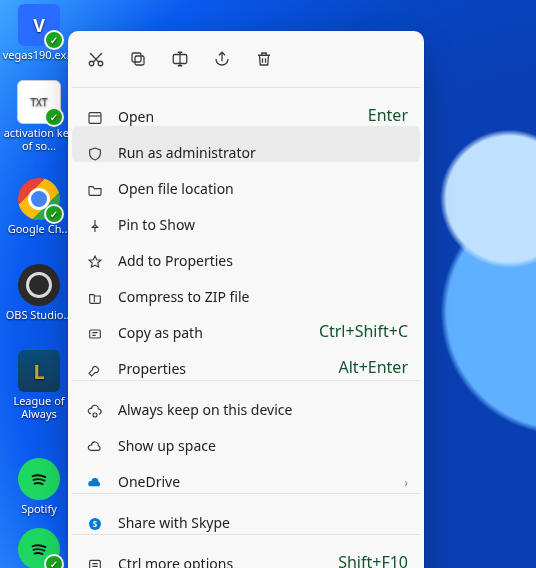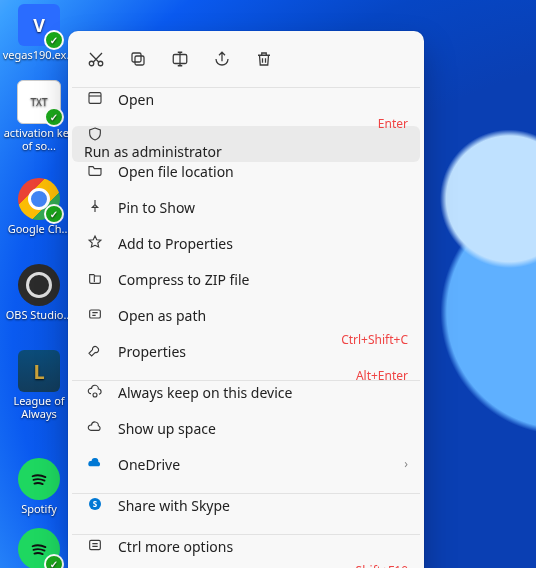--- a/index.html
+++ b/index.html
@@ -19,25 +19,25 @@
   .badge{position:absolute;right:-4px;bottom:-4px;width:16px;height:16px;border-radius:50%;background:#1ba81b;border:2px solid #fff;display:flex;align-items:center;justify-content:center;color:#fff;font-size:10px;font-weight:bold;}
   
   .menu{
     position:absolute;left:68px;top:31px;width:348px;
     background:#f8f8f8;border-radius:10px;box-shadow:0 16px 32px rgba(0,0,0,.25),0 0 0 1px rgba(0,0,0,.05);
     padding:4px;
   }
   .toolbar{display:flex;gap:6px;padding:6px 6px 8px 6px;}
   .tbtn{width:36px;height:36px;border-radius:6px;display:flex;align-items:center;justify-content:center;color:#3a3a3a;}
   .sep{height:1px;background:#e2e2e2;margin:2px 0;}
-  .item{display:flex;align-items:flex-start;height:36px;padding:0 12px;border-radius:6px;color:#222;}
-  .item.hl{background:#eaeaea;flex-direction:column;}
+  .item{display:flex;align-items:flex-end;height:36px;padding:0 12px;border-radius:6px;color:#222;}
+  .item.hl{background:#eaeaea;}
   .item .mi{width:22px;display:flex;align-items:center;justify-content:center;color:#3a3a3a;margin-right:12px;}
   .item .txt{flex:1;}
-  .item .hint{color:#ef4444;font-size:12px;margin-top:25px;}
+  .item .hint{color:#14532d;font-size:16px;margin-top:25px;}
   .chev{color:#888;font-size:12px;}
   svg{display:block;}
 </style>
 </head>
 <body>
 
 <div class="desktop">
 
   <div class="dicon" style="top:4px">
     <div class="glyph" style="background:#2a6cff">
@@ -180,21 +180,21 @@
       <span class="txt">Compress to ZIP file</span>
     </div>
 
     <div class="item">
       <span class="mi">
           <svg width="16" height="16" viewBox="0 0 24 24" fill="none" stroke="currentColor" stroke-width="1.7">
             <rect x="4" y="6" width="16" height="12" rx="2"></rect>
             <path d="M8 10h8M8 14h5"></path>
           </svg>
         </span>
-      <span class="txt">Open as path</span>
+      <span class="txt">Copy as path</span>
       <span class="hint">Ctrl+Shift+C</span>
     </div>
 
     <div class="item">
       <span class="mi">
           <svg width="16" height="16" viewBox="0 0 24 24" fill="none" stroke="currentColor" stroke-width="1.7">
             <path d="M14 7a4 4 0 0 0-5.7 4.5L3 17l4 4 5.5-5.3A4 4 0 0 0 17 10l-3-3z"></path>
           </svg>
         </span>
       <span class="txt">Properties</span>

